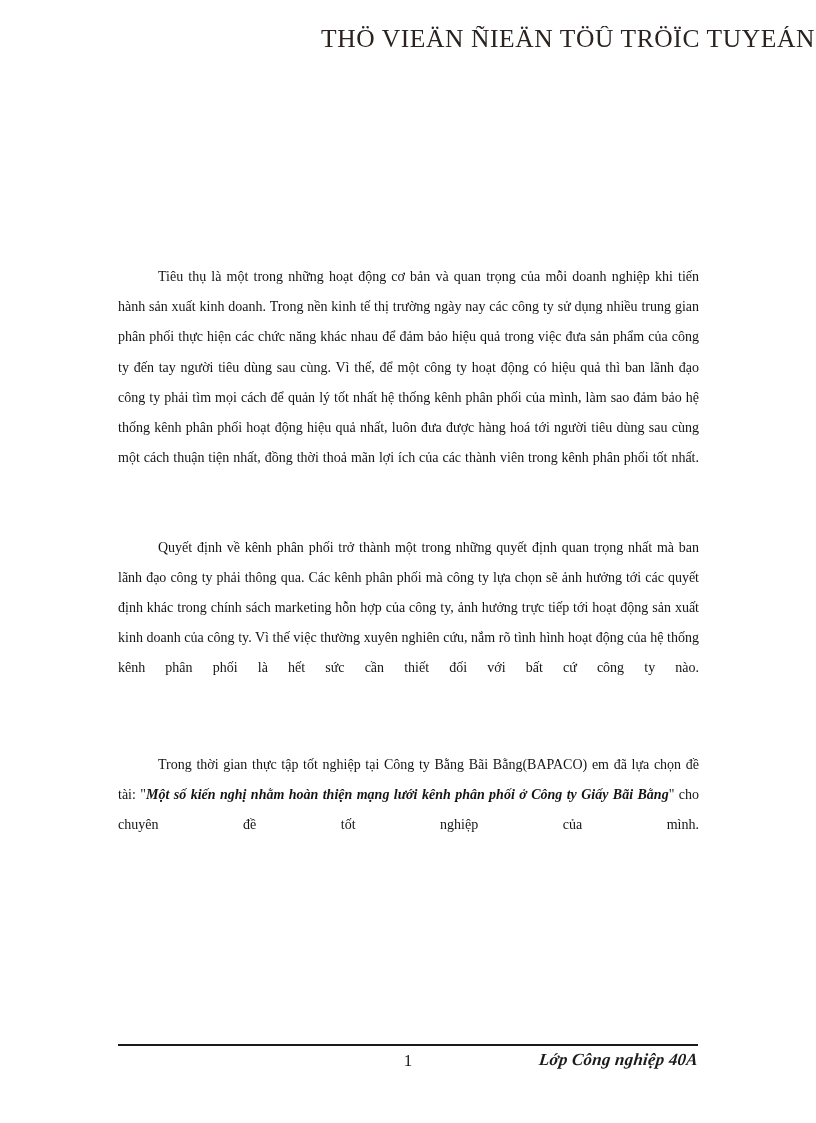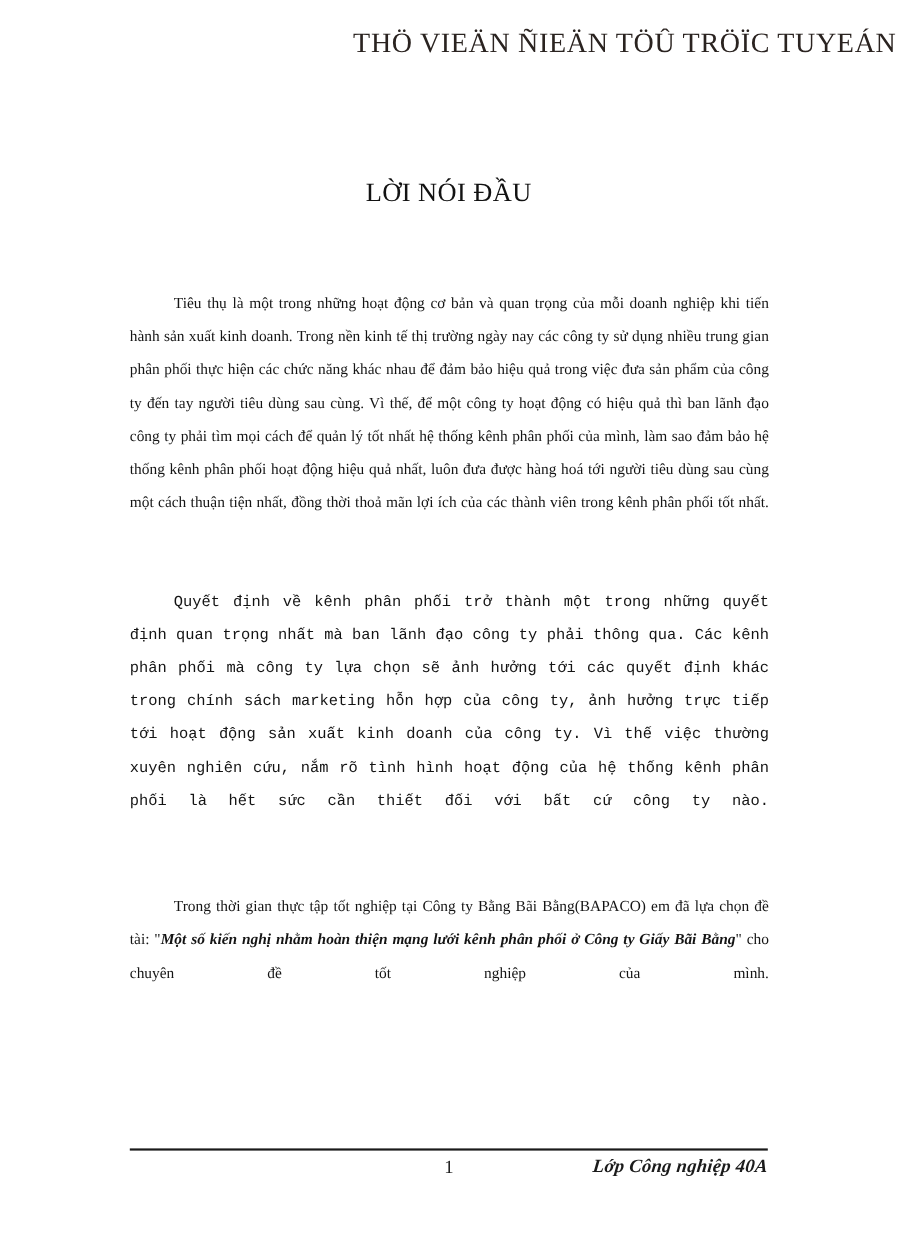--- a/index.html
+++ b/index.html
@@ -70,21 +70,21 @@
     font-size: 14px;
     line-height: 30.2px;
     margin: 0 0 18px 0;
     text-indent: 40px;
     color: #141414;
     hyphens: none;
   }
   .para:last-child { margin-bottom: 0; }
 
   .para.p-gap-1 { margin-bottom: 29px; }
-  .para.p-gap-2 { margin-bottom: 36px; font-family: Liberation Mono, monospace; }
+  .para.p-gap-2 { margin-bottom: 36px; }
 
   
   .para::after {
     content: "";
     display: inline-block;
     width: 100%;
   }
 
   .thesis-title {
     font-weight: bold;
@@ -133,21 +133,20 @@
 </style>
 </head>
 <body>
 
 <div class="page">
 
   <div class="doc-header">
     <span class="hdr-text">THÖ VIEÄN ÑIEÄN TÖÛ TRÖÏC TUYEÁN</span>
   </div>
 
-  <div class="doc-title">LỜI NÓI ĐẦU</div>
 
   <div class="body-block">
 
     <p class="para p-gap-1">Tiêu thụ là một trong những hoạt động cơ bản và quan trọng của mỗi doanh nghiệp khi tiến hành sản xuất kinh doanh. Trong nền kinh tế thị trường ngày nay các công ty sử dụng nhiều trung gian phân phối thực hiện các chức năng khác nhau để đảm bảo hiệu quả trong việc đưa sản phẩm của công ty đến tay người tiêu dùng sau cùng. Vì thế, để một công ty hoạt động có hiệu quả thì ban lãnh đạo công ty phải tìm mọi cách để quản lý tốt nhất hệ thống kênh phân phối của mình, làm sao đảm bảo hệ thống kênh phân phối hoạt động hiệu quả nhất, luôn đưa được hàng hoá tới người tiêu dùng sau cùng một cách thuận tiện nhất, đồng thời thoả mãn lợi ích của các thành viên trong kênh phân phối tốt nhất.</p>
 
     <p class="para p-gap-2">Quyết định về kênh phân phối trở thành một trong những quyết định quan trọng nhất mà ban lãnh đạo công ty phải thông qua. Các kênh phân phối mà công ty lựa chọn sẽ ảnh hưởng tới các quyết định khác trong chính sách marketing hỗn hợp của công ty, ảnh hưởng trực tiếp tới hoạt động sản xuất kinh doanh của công ty. Vì thế việc thường xuyên nghiên cứu, nắm rõ tình hình hoạt động của hệ thống kênh phân phối là hết sức cần thiết đối với bất cứ công ty nào.</p>
 
     <p class="para"><span>Trong thời gian thực tập tốt nghiệp tại Công ty Bằng Bãi Bằng(BAPACO) em đã lựa chọn đề tài: "</span><span class="thesis-title">Một số kiến nghị nhằm hoàn thiện mạng lưới kênh phân phối ở Công ty Giấy Bãi Bằng</span><span>" cho chuyên đề tốt nghiệp của mình.</span></p>
 
   </div>

